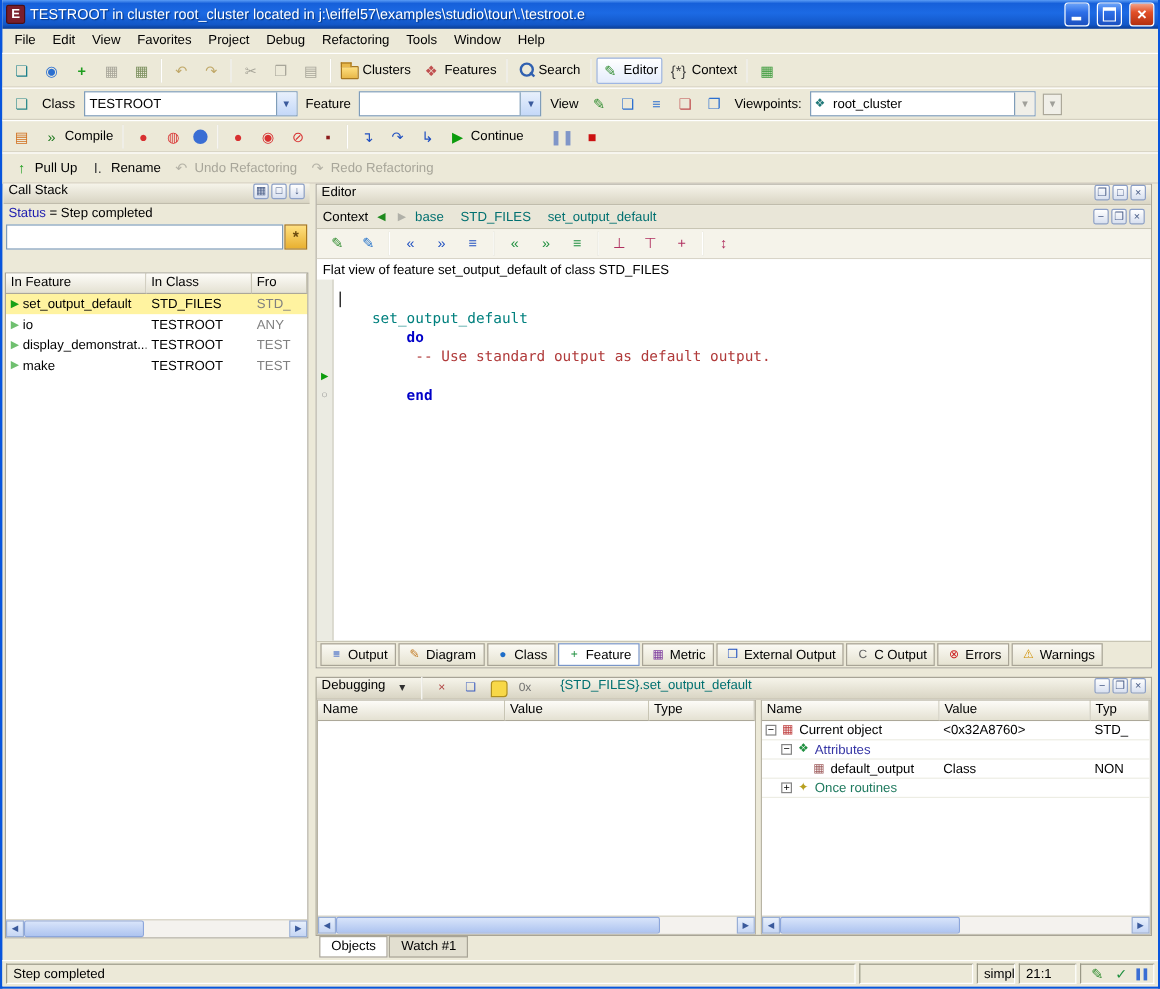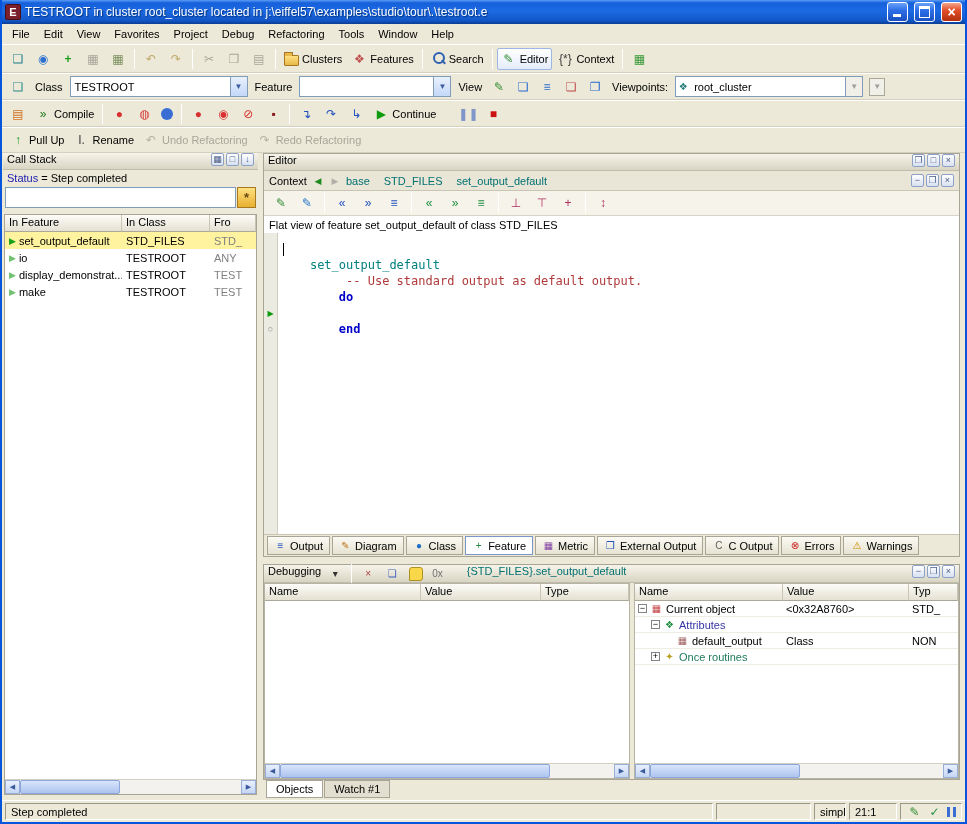--- a/index.html
+++ b/index.html
@@ -62,21 +62,21 @@
   .pwb{width:13px;height:13px;border:1px solid #8CA0C8;background:linear-gradient(#FFFFFF,#D8E0F0);
     color:#4A5E88;font-size:9px;line-height:11px;text-align:center;border-radius:2px}
   
   .csstatus{height:16px;flex:none;padding:2px 4px;white-space:nowrap}
   .cslabel{color:#2020B0}
   .csinputrow{height:23px;flex:none;display:flex;gap:1px;padding:1px 2px}
   .csinput{flex:1;background:#fff;border:1px solid #7F9DB9}
   .csfilter{width:19px;flex:none;background:linear-gradient(#FFE080,#E8B030);border:1px solid #A87820;
     text-align:center;font-weight:bold;color:#6A4A10;line-height:19px}
   .csfilter::after{content:"*";font-size:13px}
-  .csbodywrap{flex:1;display:flex;flex-direction:column;margin:5px 1px;border:1px solid #A8A496;background:#fff;min-height:0}
+  .csbodywrap{flex:1;display:flex;flex-direction:column;margin:18px 1px;border:1px solid #A8A496;background:#fff;min-height:0}
   .cshead{display:flex;height:17px;flex:none}
   .csh{background:linear-gradient(#FDFCF8,#E4E1D2);border-right:1px solid #C8C5B4;border-bottom:1px solid #ACA899;
     padding:1px 4px;white-space:nowrap;overflow:hidden}
   .c1{width:117px;flex:none}.c2{width:88px;flex:none}.c3{flex:1;min-width:0}
   .csrow{display:flex;height:17px;align-items:center;background:#fff}
   .csrow.cur{background:#FFF3A0}
   .cscell{padding:0 4px;white-space:nowrap;overflow:hidden;display:inline-flex;align-items:center}
   .csarrow{color:#18A018;font-size:9px;margin-right:3px}
   .csarrow.dim{color:#70C070}
   .csfrom{color:#808080}
@@ -502,25 +502,25 @@
               <div class="codeline">
                 <span class="cmargin"></span>
                 <span class="codetext"><span class="caret"></span></span>
               </div>
               <div class="codeline">
                 <span class="cmargin"></span>
                 <span class="codetext"><span class="seg plain">    </span><span class="seg feature">set_output_default</span></span>
               </div>
               <div class="codeline">
                 <span class="cmargin"></span>
-                <span class="codetext"><span class="seg plain">         </span><span class="seg comment">-- Use standard output as default output.</span></span>
+                <span class="codetext"><span class="seg plain">        </span><span class="seg keyword">do</span></span>
               </div>
               <div class="codeline">
                 <span class="cmargin"></span>
-                <span class="codetext"><span class="seg plain">        </span><span class="seg keyword">do</span></span>
+                <span class="codetext"><span class="seg plain">         </span><span class="seg comment">-- Use standard output as default output.</span></span>
               </div>
               <div class="codeline">
                 <span class="cmargin marrow">▶</span>
               </div>
               <div class="codeline">
                 <span class="cmargin mcircle">○</span>
                 <span class="codetext"><span class="seg plain">        </span><span class="seg keyword">end</span></span>
               </div>
             </div>
         </div>

